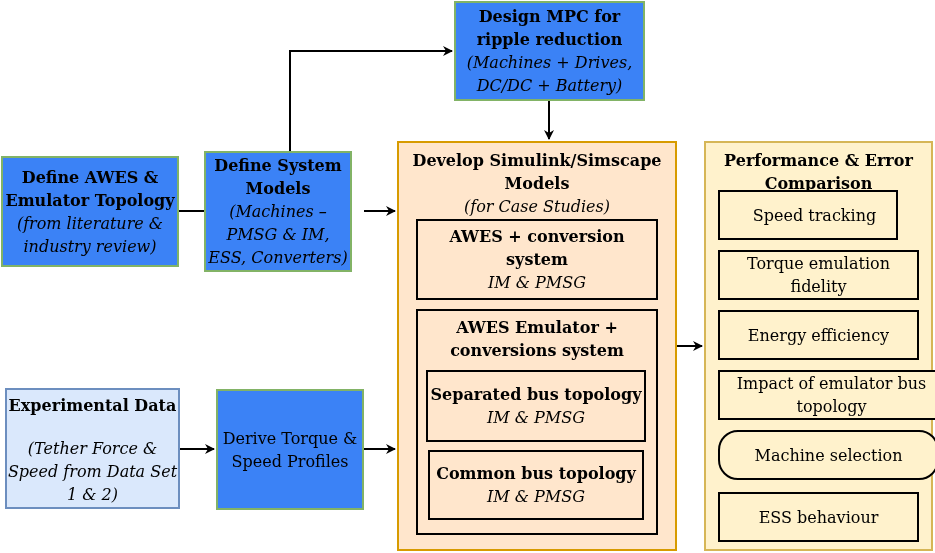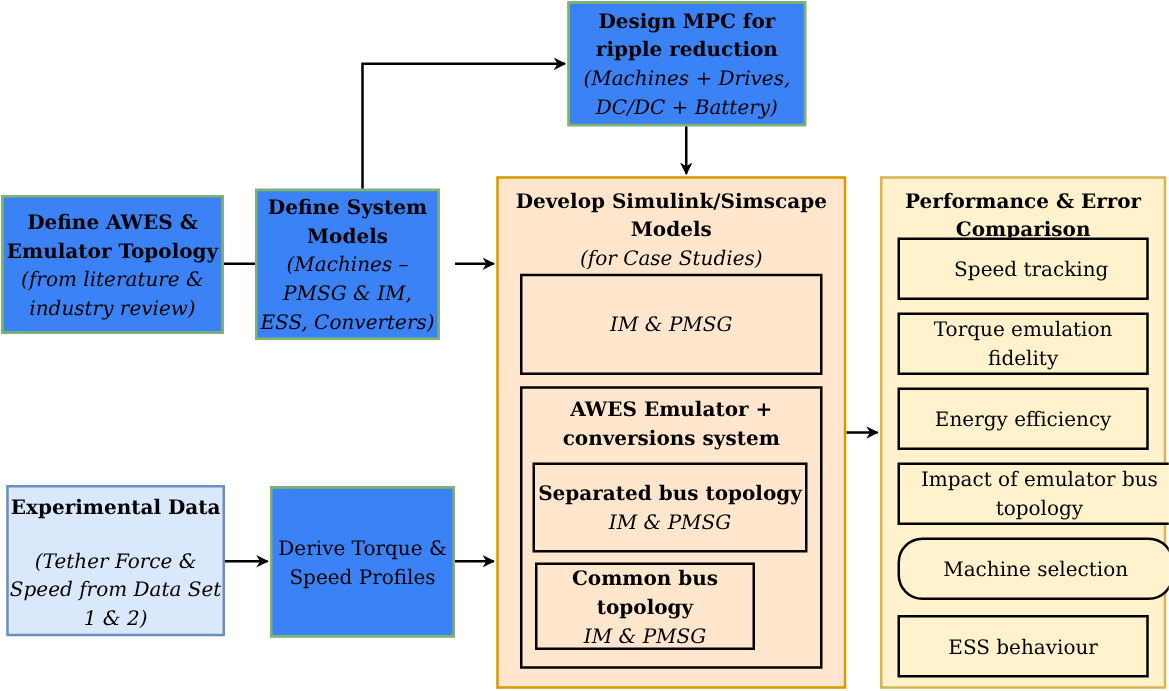--- a/index.html
+++ b/index.html
@@ -60,42 +60,43 @@
 <div class="box green" style="left:216px; top:389px; width:148px; height:121px;">
   <div>Derive Torque &amp; Speed Profiles</div>
 </div>
 
 <div class="box orange top" style="left:397px; top:141px; width:280px; height:410px; padding-top:6px;">
   <div class="b">Develop Simulink/Simscape Models</div>
   <div class="i">(for Case Studies)</div>
 </div>
 
 <div class="box inner" style="left:416px; top:219px; width:242px; height:81px;">
+  <div class="b">AWES + conversion system</div>
   <div class="i">IM &amp; PMSG</div>
 </div>
 
 <div class="box inner top" style="left:416px; top:309px; width:242px; height:226px; padding-top:5px;">
   <div class="b">AWES Emulator + conversions system</div>
 </div>
 
 <div class="box inner" style="left:426px; top:370px; width:220px; height:72px;">
   <div class="b">Separated bus topology</div>
   <div class="i">IM &amp; PMSG</div>
 </div>
 
-<div class="box inner" style="left:428px; top:450px; width:176px; height:70px;">
+<div class="box inner" style="left:428px; top:450px; width:216px; height:70px;">
   <div class="b">Common bus topology</div>
   <div class="i">IM &amp; PMSG</div>
 </div>
 
 <div class="box yellow top" style="left:704px; top:141px; width:229px; height:410px; padding-top:6px;">
   <div class="b" style="padding:0 18px;">Performance &amp; Error Comparison</div>
 </div>
 
-<div class="box innery" style="left:718px; top:190px; width:201px; height:50px;padding-left:13px;">
+<div class="box innery" style="left:718px; top:190px; width:180px; height:50px;padding-left:13px;">
   <div>Speed tracking</div>
 </div>
 <div class="box innery" style="left:718px; top:250px; width:201px; height:50px;">
   <div>Torque emulation fidelity</div>
 </div>
 <div class="box innery" style="left:718px; top:310px; width:201px; height:50px;">
   <div>Energy efficiency</div>
 </div>
 <div class="box innery" style="left:718px; top:370px; width:227px; height:50px;">
   <div>Impact of emulator bus topology</div>

